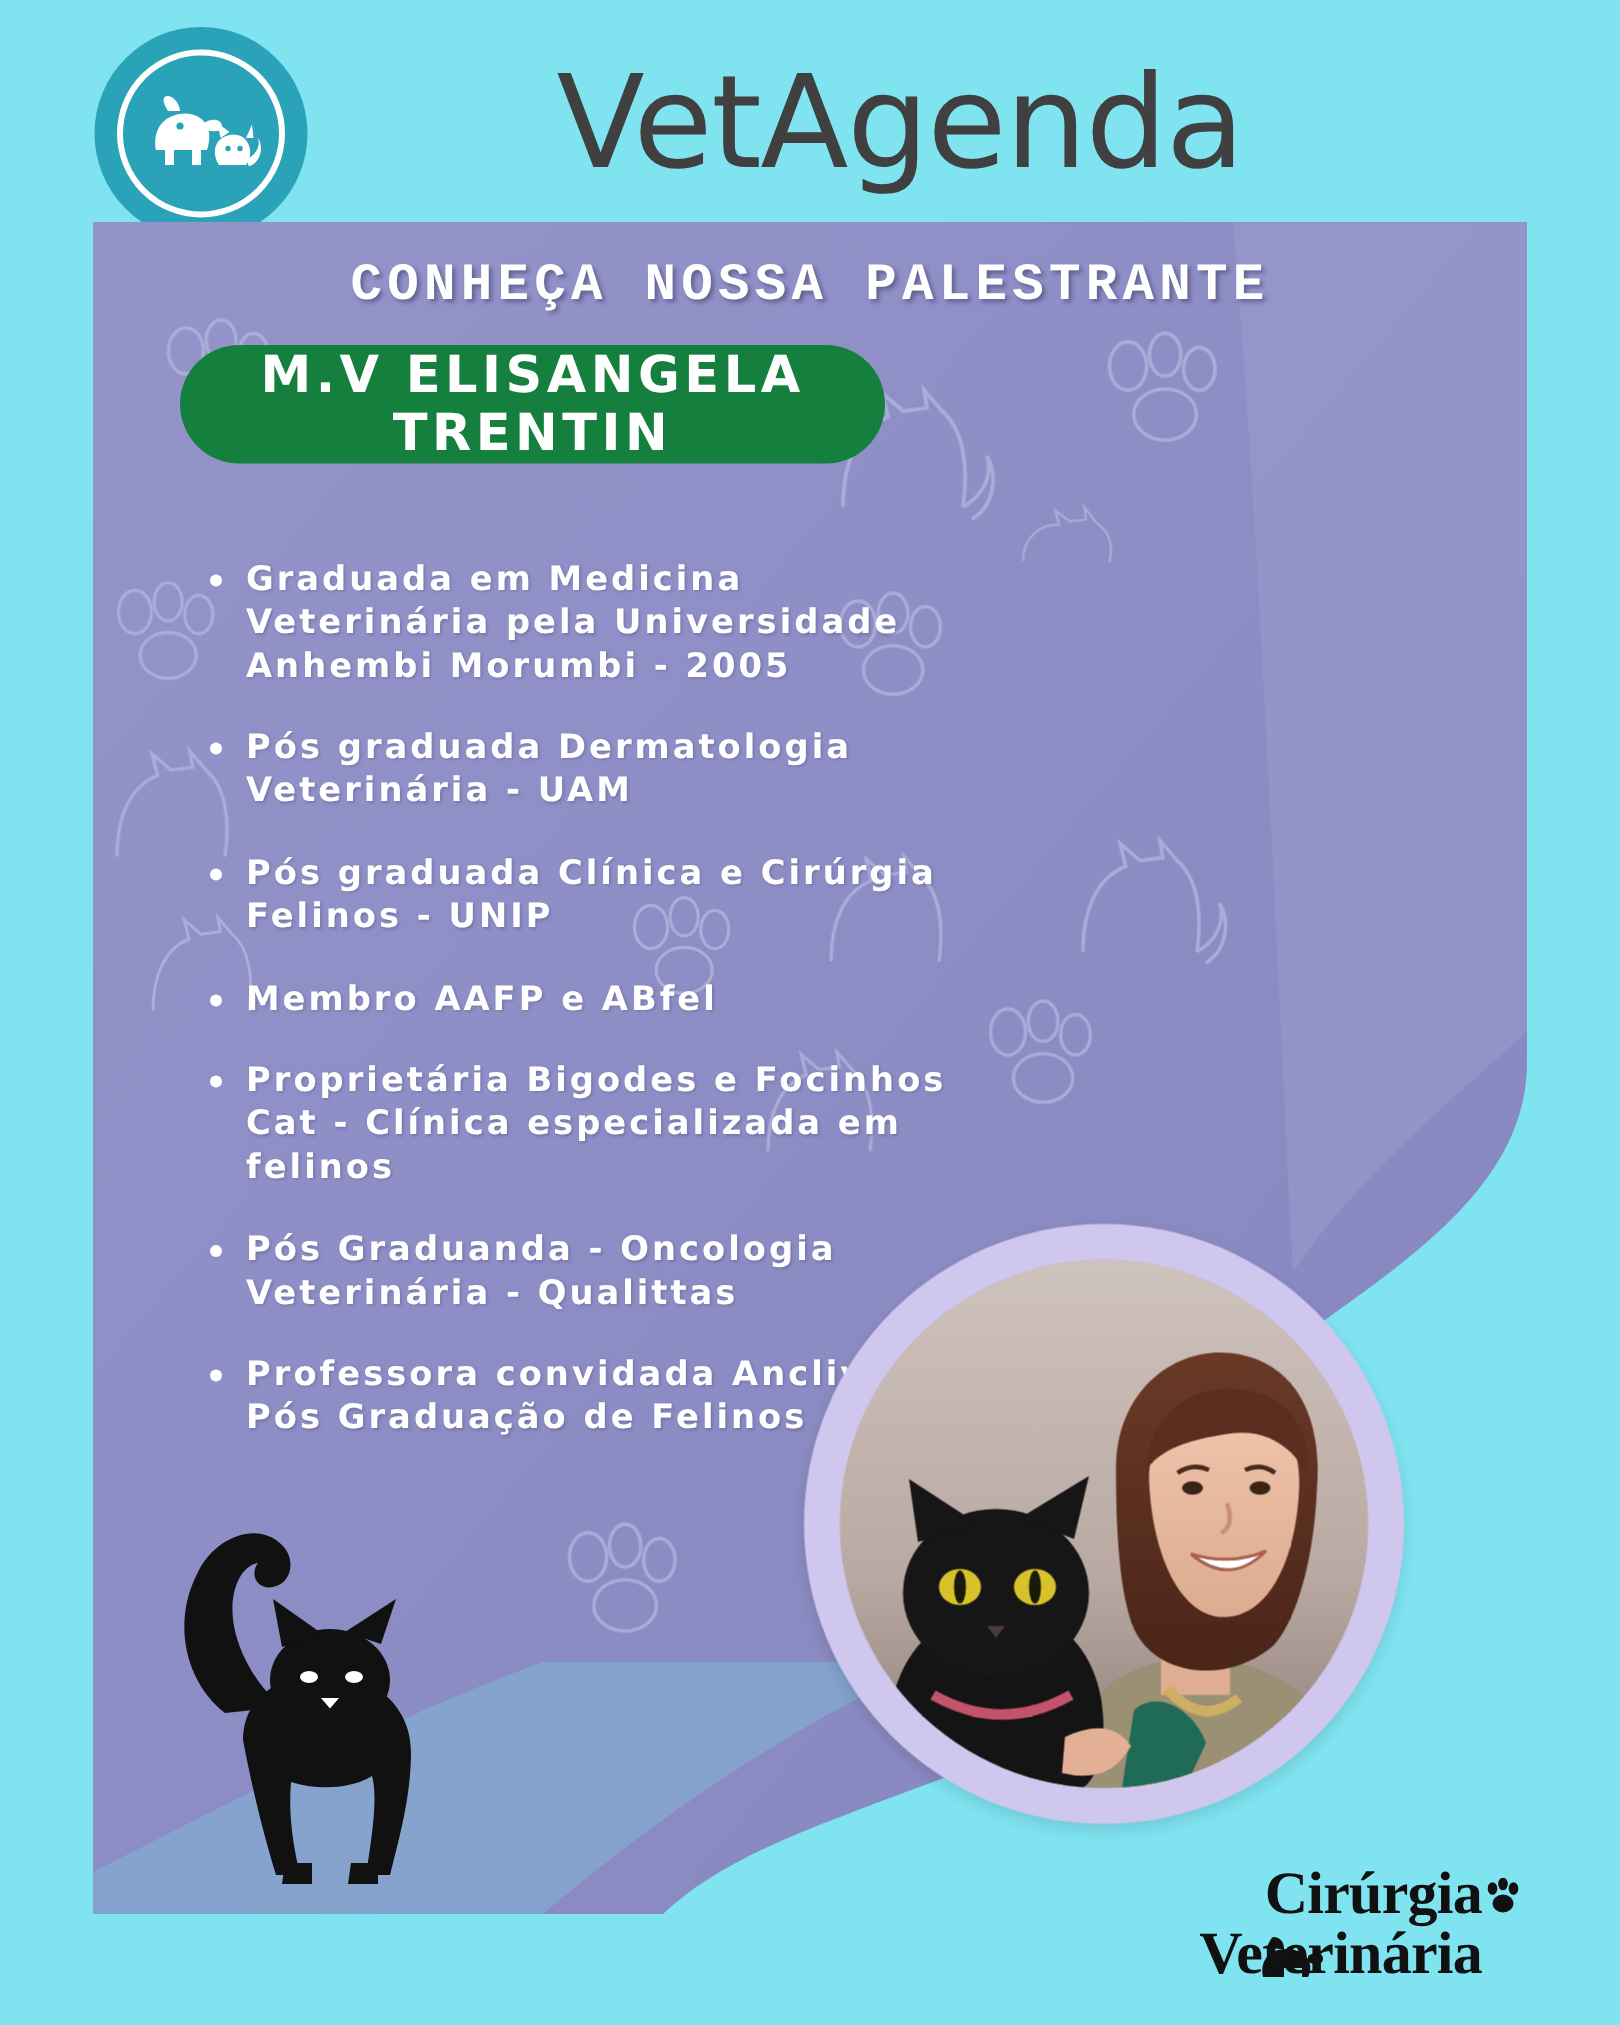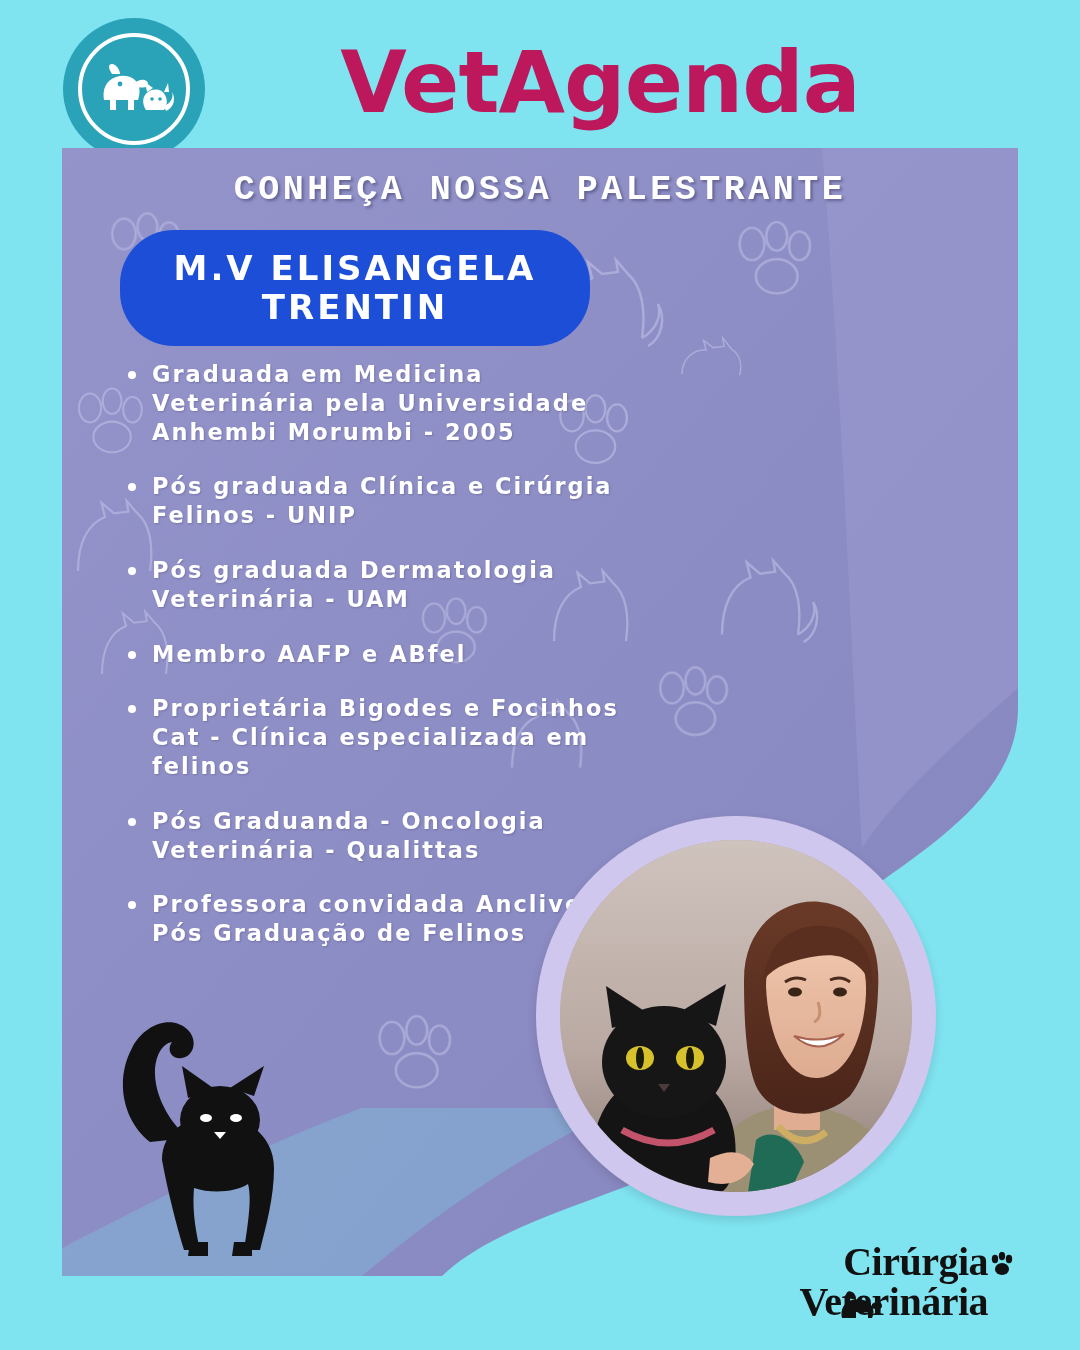--- a/index.html
+++ b/index.html
@@ -45,22 +45,22 @@
   }
   .brand-title {
     position: absolute;
     left: 0;
     top: 32px;
     width: 1080px;
     text-align: center;
     padding-left: 120px;
     box-sizing: border-box;
     font-size: 86px;
-    font-weight: bold;
-    color: #be185d;
+    font-weight: normal;
+    color: #404040;
     letter-spacing: -1px;
     font-family: "DejaVu Sans", sans-serif;
   }
 
   
   .card {
     position: absolute;
     left: 62px;
     top: 148px;
     width: 956px;
@@ -95,23 +95,23 @@
     color: #ffffff;
     text-shadow: 2px 2px 3px rgba(40,40,80,0.45);
     font-family: Liberation Mono, monospace;
   }
 
   .name-pill {
     position: absolute;
     left: 58px;
     top: 82px;
     width: 470px;
-    height: 116px;
+    height: 79px;
     border-radius: 54px;
-    background: #1d4ed8;
+    background: #15803d;
     display: flex;
     align-items: center;
     justify-content: center;
     text-align: center;
     box-sizing: border-box;
     padding: 0 18px;
   }
   .name-pill span {
     font-size: 34px;
     font-weight: bold;
@@ -119,21 +119,21 @@
     line-height: 1.14;
     color: #ffffff;
     font-family: "DejaVu Sans", sans-serif;
   }
 
   .bullets {
     position: absolute;
     left: 48px;
     top: 208px;
     width: 520px;
-    margin: 4px;
+    margin: 16px;
     padding: 0;
     list-style: none;
   }
   .bullet {
     position: relative;
     padding-left: 38px;
     margin-bottom: 26px;
     font-size: 22.5px;
     font-weight: bold;
     letter-spacing: 2px;
@@ -342,22 +342,22 @@
   </svg>
 
   <div class="card-heading">CONHEÇA NOSSA PALESTRANTE</div>
 
   <div class="name-pill">
     <span>M.V ELISANGELA TRENTIN</span>
   </div>
 
   <ul class="bullets">
     <li class="bullet">Graduada em Medicina Veterinária pela Universidade Anhembi Morumbi - 2005</li>
+    <li class="bullet">Pós graduada Dermatologia Veterinária - UAM</li>
     <li class="bullet">Pós graduada Clínica e Cirúrgia Felinos - UNIP</li>
-    <li class="bullet">Pós graduada Dermatologia Veterinária - UAM</li>
     <li class="bullet">Membro AAFP e ABfel</li>
     <li class="bullet">Proprietária Bigodes e Focinhos Cat - Clínica especializada em felinos</li>
     <li class="bullet">Pós Graduanda - Oncologia Veterinária - Qualittas</li>
     <li class="bullet">Professora convidada Anclivepa Pós Graduação de Felinos</li>
   </ul>
 
   <div class="photo-wrap">
     <div class="photo-inner">
       <svg width="352" height="352" viewBox="0 0 352 352" xmlns="http://www.w3.org/2000/svg" aria-hidden="true">
         <defs>

